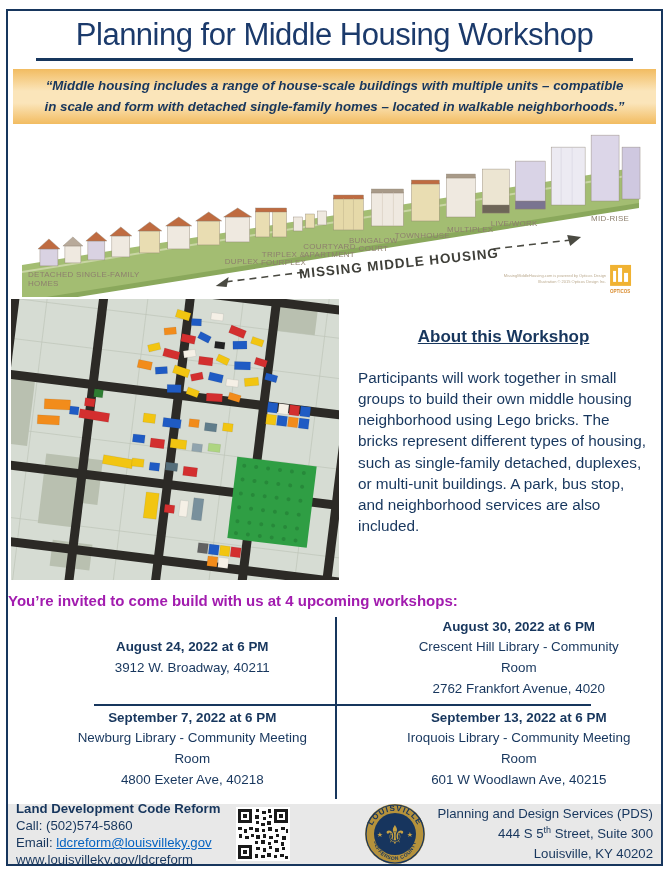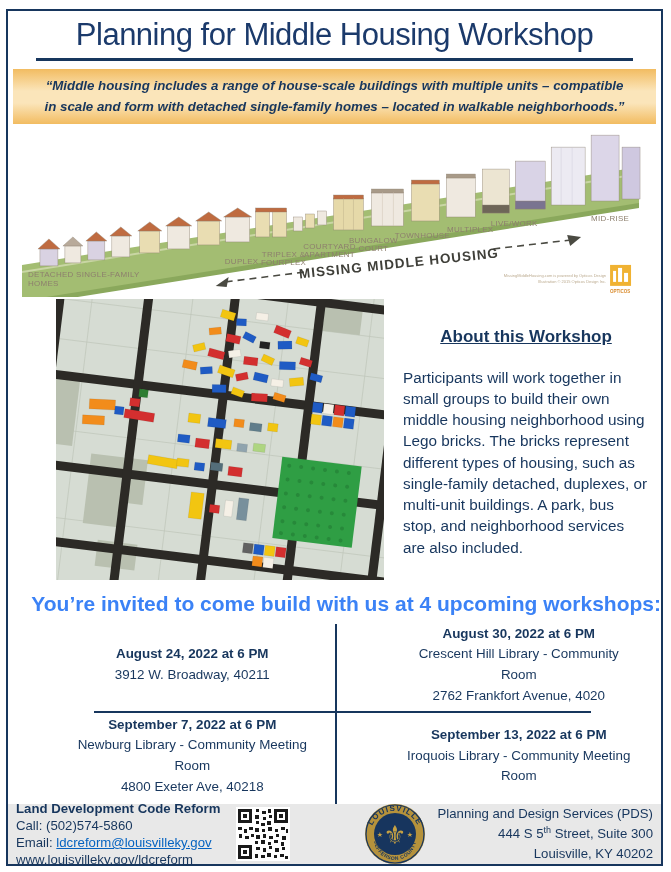--- a/index.html
+++ b/index.html
@@ -12,29 +12,29 @@
 
   
   .quote{margin:8px 5px 0;background:linear-gradient(180deg,#f2bc61 0%,#fbe5ba 40%,#fbe5ba 62%,#f2bc61 100%);
          padding:6px 26px;text-align:center;font-style:italic;font-weight:700;font-size:13.3px;color:#17365d;line-height:1.6;}
 
   
   .illus{height:172px;margin:1px 2px 0;}
   .illus svg{display:block;width:100%;height:100%;}
 
   
-  .mid{display:flex;height:287px;padding-left:45px;}
+  .mid{display:flex;height:287px;}
   .photo-wrap{width:334px;flex:0 0 334px;padding:2px 0 2px 3px;box-sizing:border-box;}
   .photo-wrap svg{display:block;width:328px;height:281px;}
   .about{flex:1;padding:30px 12px 0 16px;color:#17365d;box-sizing:border-box;}
   .about-h{text-align:center;font-size:17px;font-weight:700;text-decoration:underline;margin:0 0 20px;}
   .about-p{font-size:15.3px;line-height:1.39;margin:0;}
 
   
-  .invite-h{text-align:right;font-size:21px;font-weight:700;color:#3b82f6;margin:8px 0 4px;}
+  .invite-h{text-align:left;font-size:15px;font-weight:700;color:#a21caf;margin:8px 0 4px;}
   .grid{position:relative;height:182px;}
   .grid-inner{display:grid;grid-template-columns:1fr 1fr;grid-template-rows:1fr 1fr;height:100%;}
   .cell{display:flex;flex-direction:column;justify-content:center;text-align:center;color:#17365d;font-size:13.4px;line-height:1.55;padding:0 24px;margin-left:42px;}
   .cell .dt{font-weight:700;}
   .vline{position:absolute;left:50%;top:4px;bottom:-4px;width:2px;background:#17365d;}
   .hline{position:absolute;top:50%;left:86px;right:70px;height:2px;background:#17365d;}
 
   
   .footer{position:absolute;left:0;right:0;bottom:0;height:60px;background:#e8e8e8;display:flex;align-items:center;}
   .f-left{padding-left:8px;color:#17365d;font-size:13.2px;line-height:1.3;}
@@ -356,20 +356,21 @@
         <span>2762 Frankfort Avenue, 4020</span>
       </div>
       <div class="cell">
         <span class="dt">September 7, 2022 at 6 PM</span>
         <span>Newburg Library - Community Meeting Room</span>
         <span>4800 Exeter Ave, 40218</span>
       </div>
       <div class="cell">
         <span class="dt">September 13, 2022 at 6 PM</span>
         <span>Iroquois Library - Community Meeting Room</span>
+        <span>601 W Woodlawn Ave, 40215</span>
       </div>
     </div>
     <div class="vline"></div>
     <div class="hline"></div>
   </div>
 
   <div class="footer">
     <div class="f-left">
       <div class="b">Land Development Code Reform</div>
       <div>Call: (502)574-5860</div>

